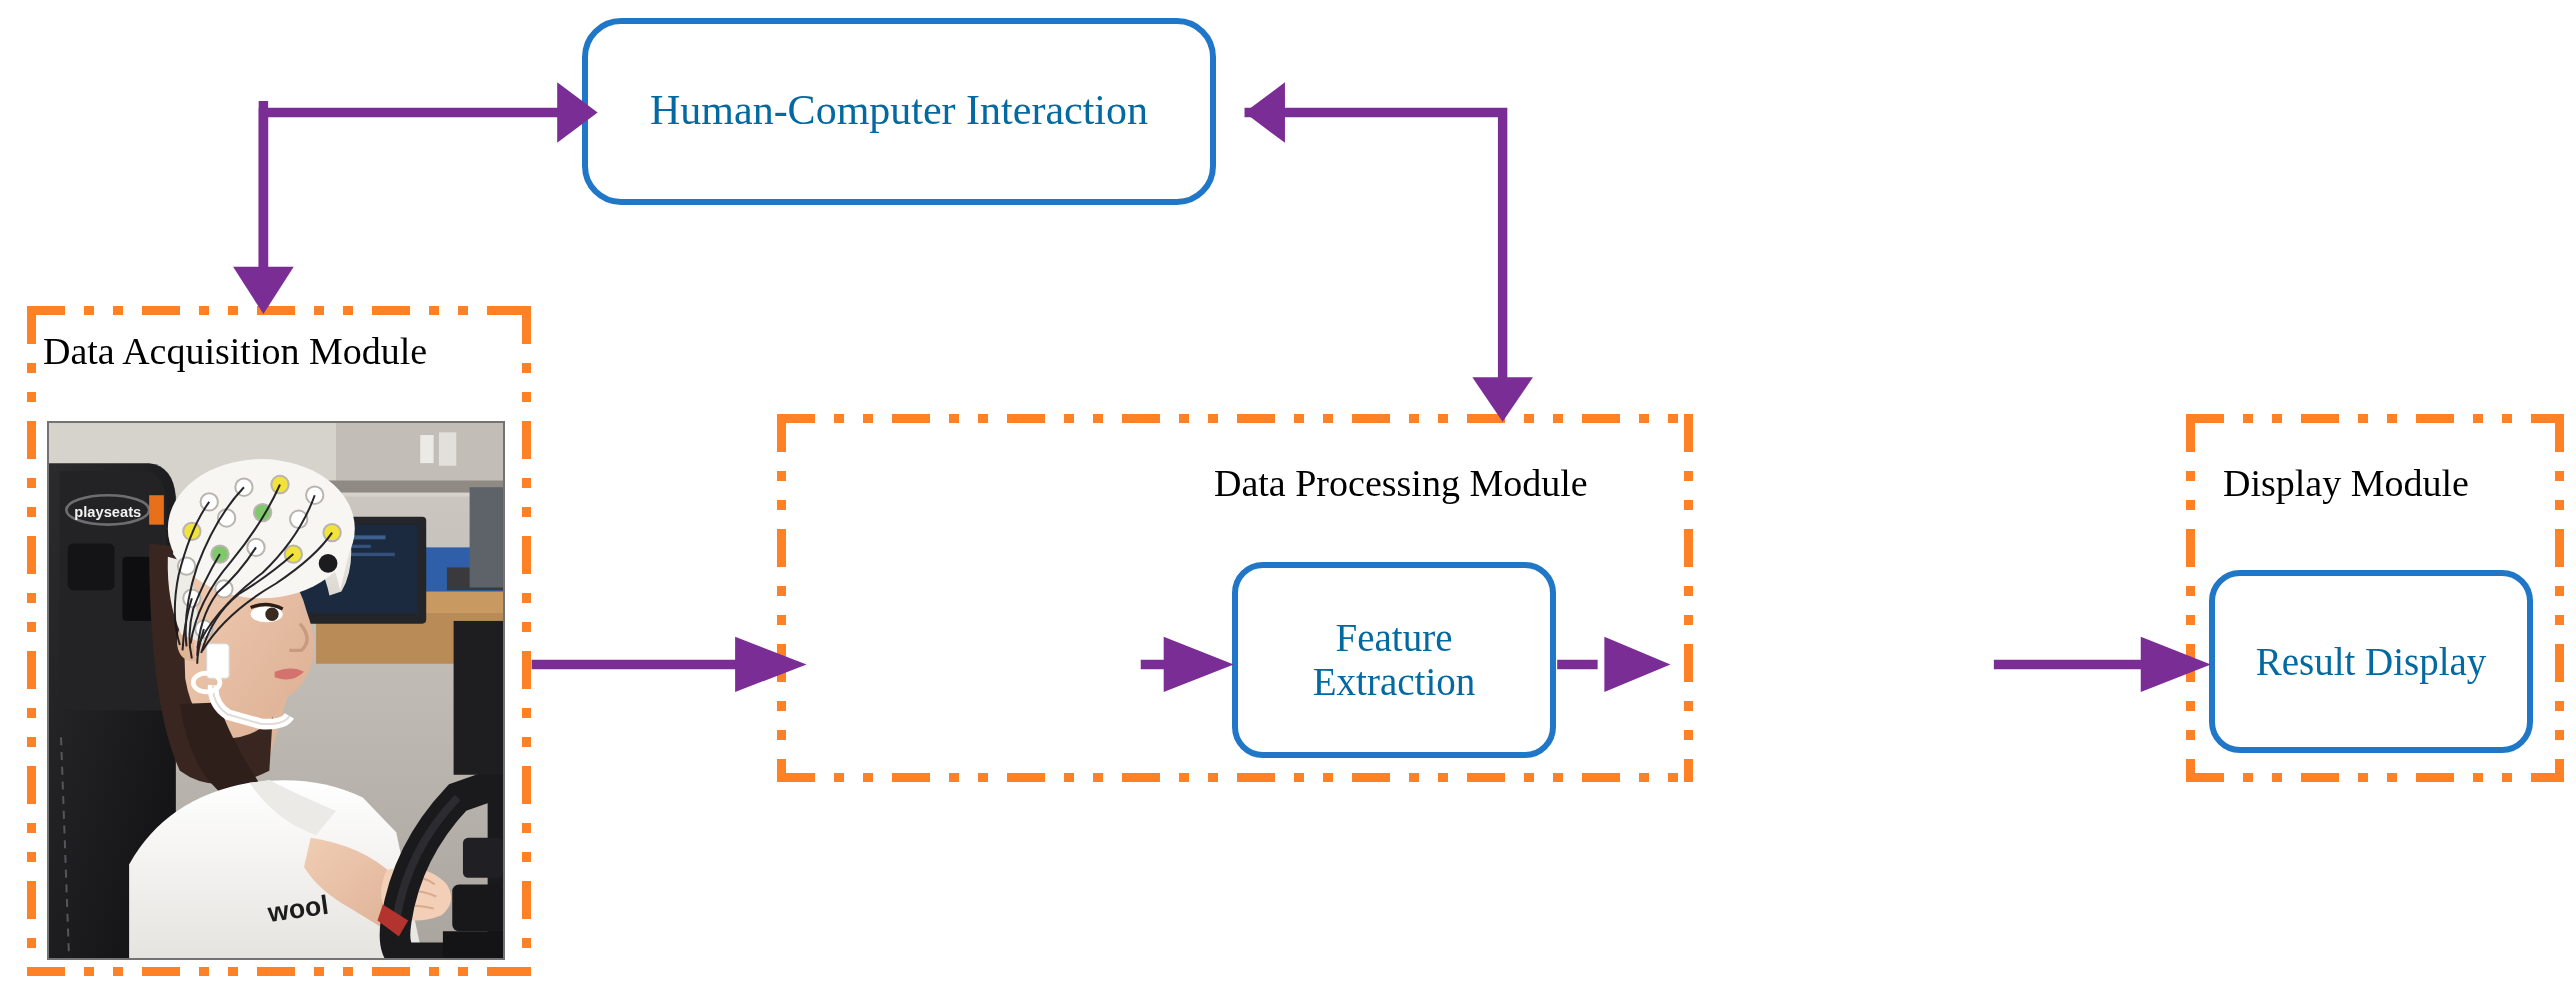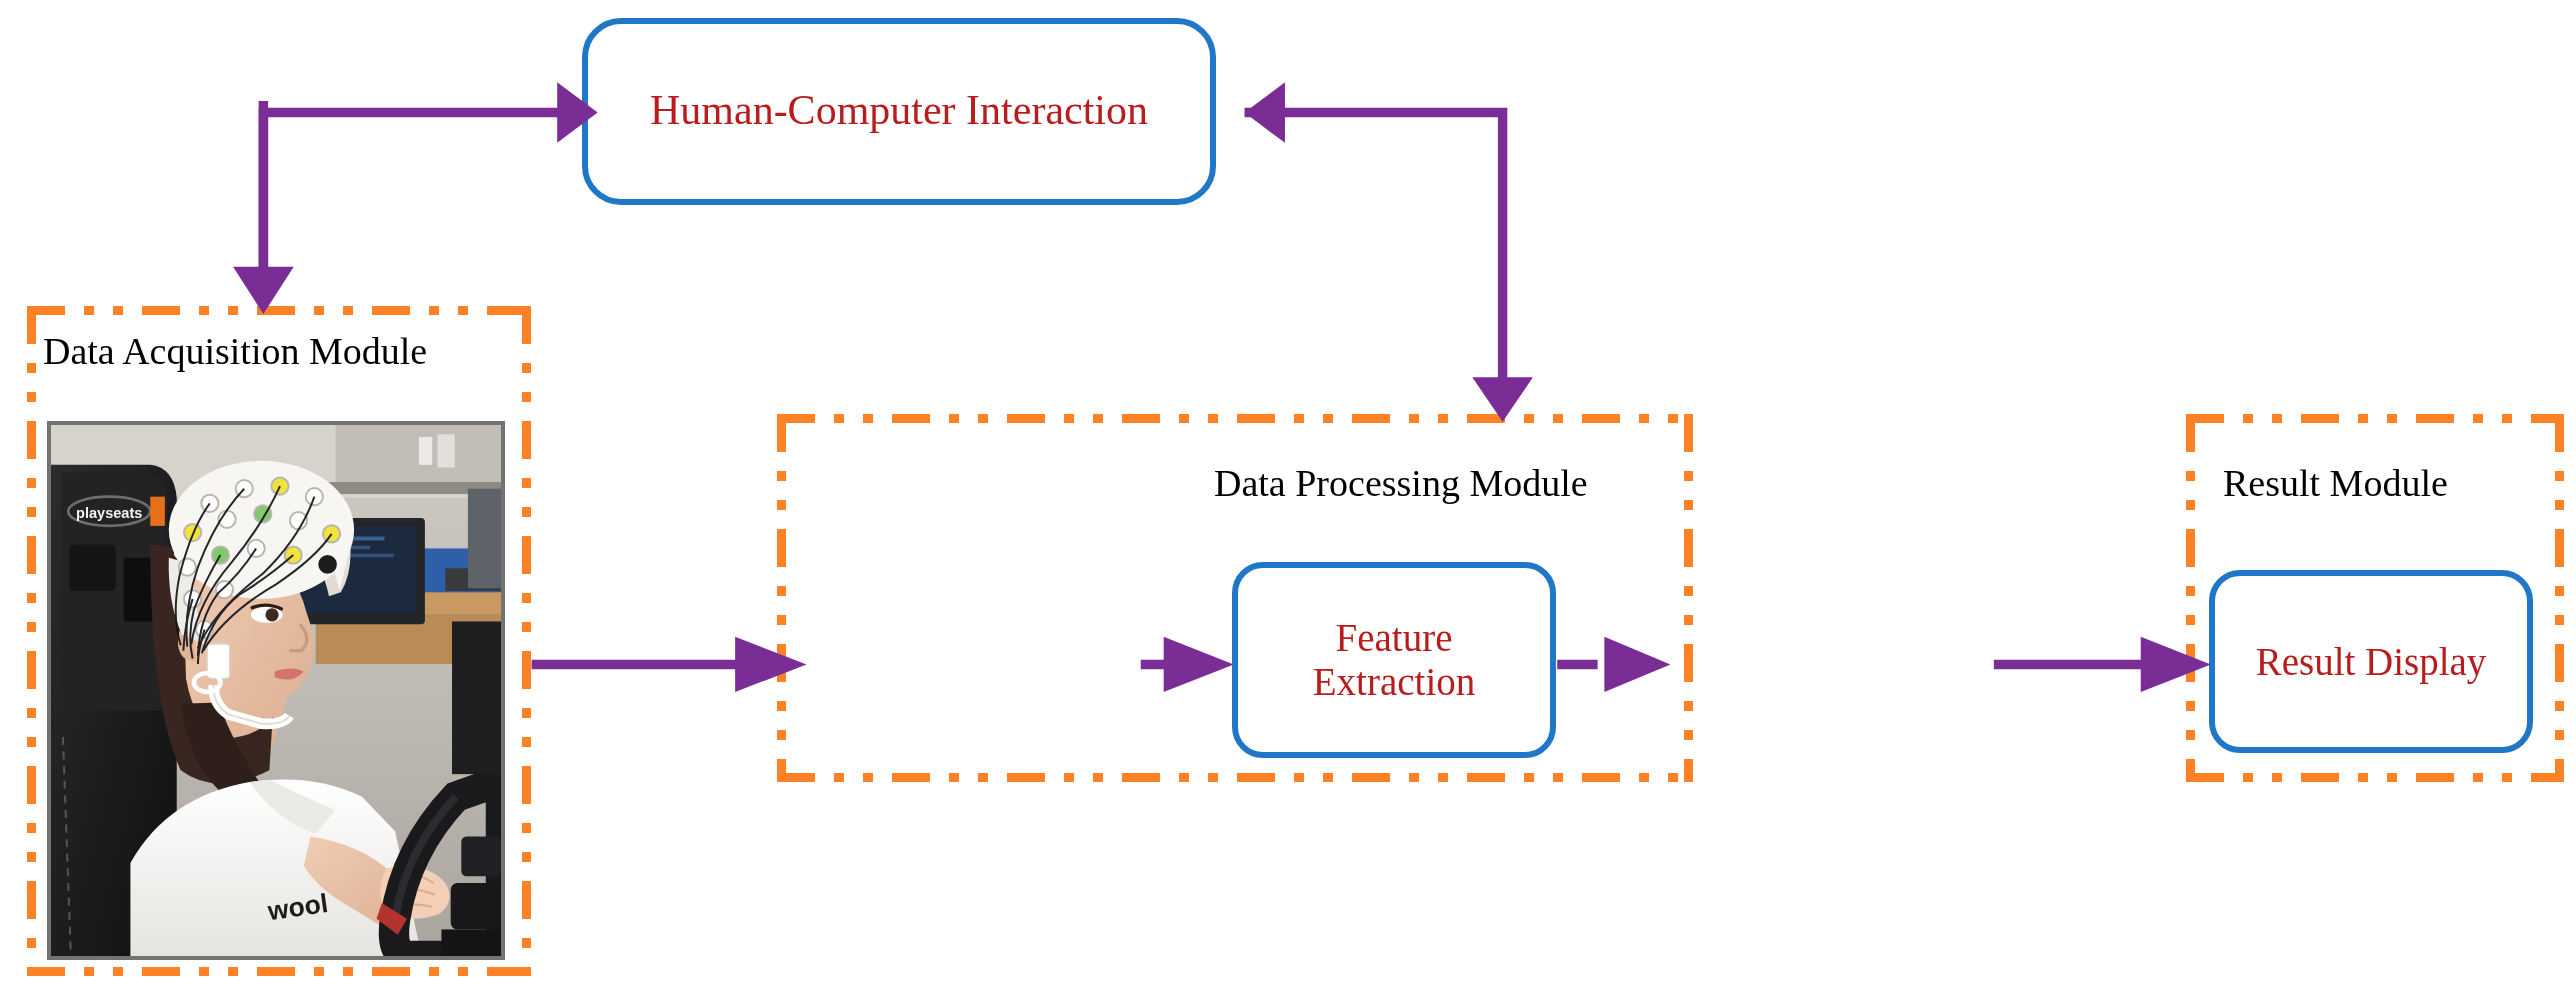--- a/index.html
+++ b/index.html
@@ -12,21 +12,21 @@
 
   
   .pbox{
     position:absolute;
     box-sizing:border-box;
     border:6px solid #2077C8;
     border-radius:31px;
     background:#ffffff;
     display:flex;align-items:center;justify-content:center;
     text-align:center;
-    color:#b91c1c;
+    color:#0369a1;
     line-height:1.12;
     z-index:6;
   }
   .pbox span{display:block;}
 
   #hci-box{
     left:582px;top:17.5px;width:634px;height:187px;
     border-radius:39px;
     font-size:42px;
   }
@@ -89,21 +89,21 @@
     z-index:5;
   }
   #acq-label{left:43px;top:329px;}
   #proc-label{left:1181px;top:461px;margin-left:33px;}
   #disp-label{left:2223px;top:461px;}
 
   
   #eeg-photo{
     position:absolute;
     left:47px;top:421px;width:458px;height:539px;
-    border:4px solid #737373;
+    border:2px solid #737373;
     box-sizing:border-box;
     z-index:5;
     overflow:hidden;
     background:#b9b4ae;
   }
   #eeg-photo svg{display:block;width:100%;height:100%;}
 
   
   .conn{position:absolute;z-index:7;}
   .conn svg{display:block;overflow:visible;}
@@ -129,21 +129,21 @@
 
   <div class="module" id="disp-module">
     <div class="mside mh" style="left:0;top:0;width:100%;"></div>
     <div class="mside mh" style="left:0;bottom:0;width:100%;"></div>
     <div class="mside mv" style="left:0;top:0;height:100%;"></div>
     <div class="mside mv" style="right:0;top:0;height:100%;"></div>
   </div>
 
   <div class="module-label" id="acq-label">Data Acquisition Module</div>
   <div class="module-label" id="proc-label">Data Processing Module</div>
-  <div class="module-label" id="disp-label">Result Module</div>
+  <div class="module-label" id="disp-label">Display Module</div>
 
   <div id="eeg-photo">
     <svg viewBox="0 0 680 800" preserveAspectRatio="none" aria-hidden="true">
       <defs>
         <linearGradient id="bgw" x1="0" y1="0" x2="0" y2="1">
           <stop offset="0%" stop-color="#cfcac4"></stop>
           <stop offset="55%" stop-color="#bdb8b2"></stop>
           <stop offset="100%" stop-color="#a9a49e"></stop>
         </linearGradient>
         <linearGradient id="skin" x1="0" y1="0" x2="1" y2="1">

